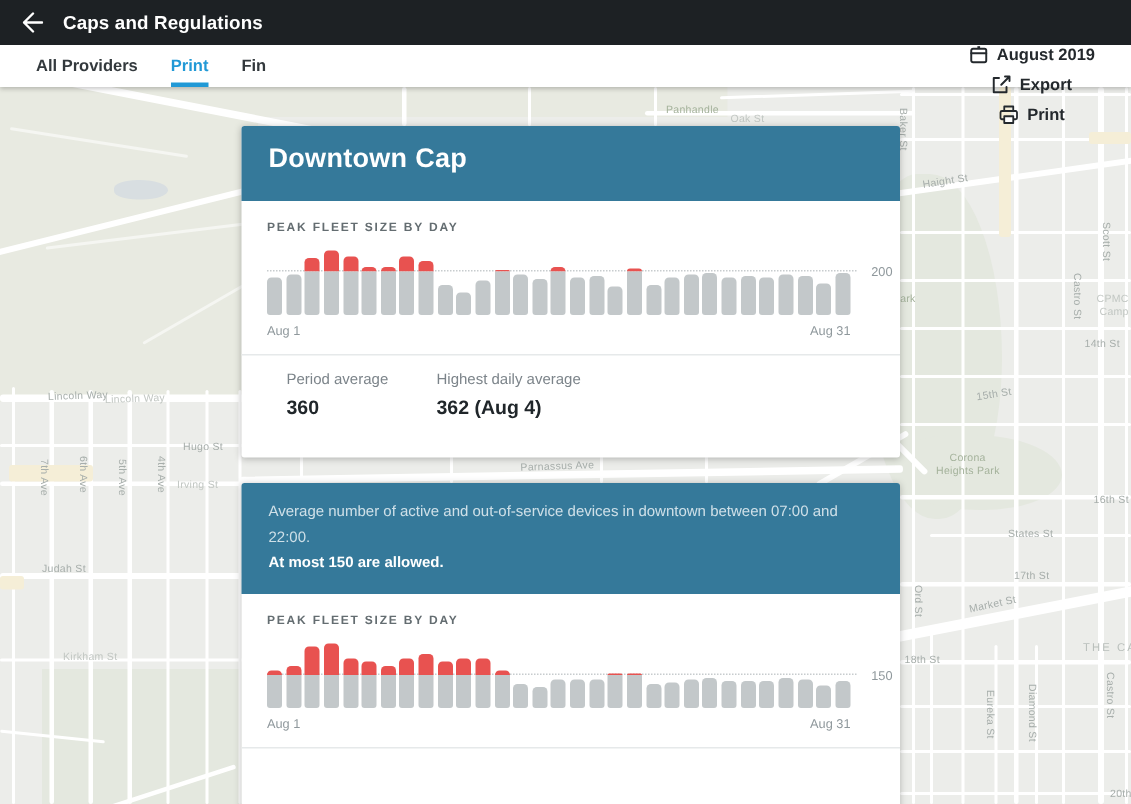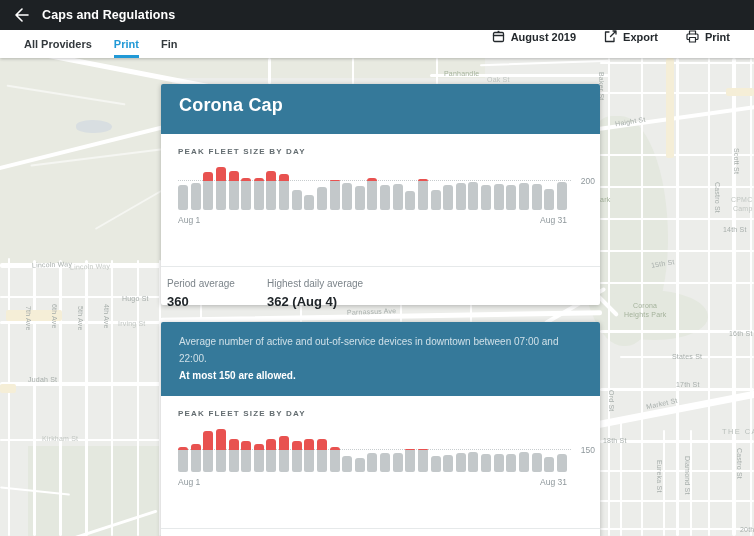--- a/index.html
+++ b/index.html
@@ -20,21 +20,21 @@
     position:absolute; top:30px; left:0; right:0; height:28px; background:#fff;
     display:flex; justify-content:space-between; align-items:stretch;
     padding:0 24px; z-index:5; box-shadow:0 1px 3px rgba(0,0,0,.22);
   }
   .tabs { display:flex; gap:22px; }
   .tab {
     display:flex; align-items:center; font-size:11px; color:#33393d;
     border-bottom:3px solid transparent; padding-top:3px; cursor:pointer; font-weight:bold;
   }
   .tab.active { color:#2199d6; border-bottom-color:#2199d6; }
-  .controls { display:flex; gap:28px; align-items:flex-start; }
+  .controls { display:flex; gap:7px; align-items:center;flex-direction:column; }
   .control { display:flex; gap:6px; align-items:center; font-size:11px; font-weight:bold; color:#24292d; cursor:pointer; }
   .control svg { display:block; }
   
   .map { position:absolute; top:58px; left:0; right:0; bottom:0; background:#ecedea; z-index:1; overflow:hidden; }
   .map .road { position:absolute; background:#fff; border-radius:2px; }
   .map .yellow { background:#f5eed7; }
   .map .path { background:#f5f6f2; }
   .map .park { position:absolute; background:#e8eae1; }
   .map .park2 { position:absolute; background:#e4e8df; }
   .map .blob { border-radius:38% 55% 48% 52%; }
@@ -61,21 +61,21 @@
   .chart { position:relative; width:389px; height:44px; }
   .cap-line { position:absolute; left:0; right:-4px; border-top:1px dotted #c7ccce; z-index:1; }
   .cap-value { position:absolute; right:-28px; font-size:8.5px; color:#8f989c; z-index:1; }
   .bars { position:absolute; left:0; right:0; bottom:0; top:0; display:flex; justify-content:space-between; align-items:flex-end; z-index:2; }
   .bar { width:10px; display:flex; flex-direction:column; justify-content:flex-end; }
   .seg { display:block; width:100%; }
   .seg.base { background:#c3c8ca; border-radius:3px 3px 2px 2px; }
   .seg.base.capped { border-radius:0 0 2px 2px; }
   .seg.over { background:#e85250; border-radius:3px 3px 0 0; }
   .axis { width:389px; display:flex; justify-content:space-between; margin-top:5px; font-size:8.5px; color:#8f989c; }
-  .stats { border-top:1px solid #e6e9ea; display:flex; padding:11px 18px 14px 6px;margin-top:30px; }
+  .stats { border-top:1px solid #e6e9ea; display:flex; padding:11px 18px 14px 30px; }
   .stat { width:100px; }
   .stat:last-child { width:auto; }
   .stat-label { font-size:10px; color:#7c848a; margin-bottom:5px; }
   .stat-value { font-size:13px; font-weight:bold; color:#20262a; }
 </style>
 </head>
 <body>
 
 <div class="page">
 
@@ -225,21 +225,21 @@
       <span class="mlabel" style="left: 603px; top: 379px;">18th St</span>
       <span class="mlabel vert" style="left: 608px; top: 332px;">Ord St</span>
       <span class="mlabel vert" style="left: 656px; top: 402px;">Eureka St</span>
       <span class="mlabel vert" style="left: 684px; top: 398px;">Diamond St</span>
       <span class="mlabel vert" style="left: 736px; top: 390px;">Castro St</span>
       <span class="mlabel" style="left: 740px; top: 468px;">20th St</span>
     </div>
 
   <section class="card" style="top:26px; height:221px; position:absolute; top:84px;">
     <header class="card-header">
-      <h2>Corona Cap</h2>
+      <h2>Downtown Cap</h2>
     </header>
     <div class="chart-section">
       <div class="chart-label">PEAK FLEET SIZE BY DAY</div>
       <div class="chart">
         <div class="cap-line" style="bottom: 28.9px;"></div>
         <div class="cap-value" style="bottom: 23.9px;">200</div>
         <div class="bars">
             <div class="bar">
               <i class="seg base" style="height:25.5px"></i>
             </div>

